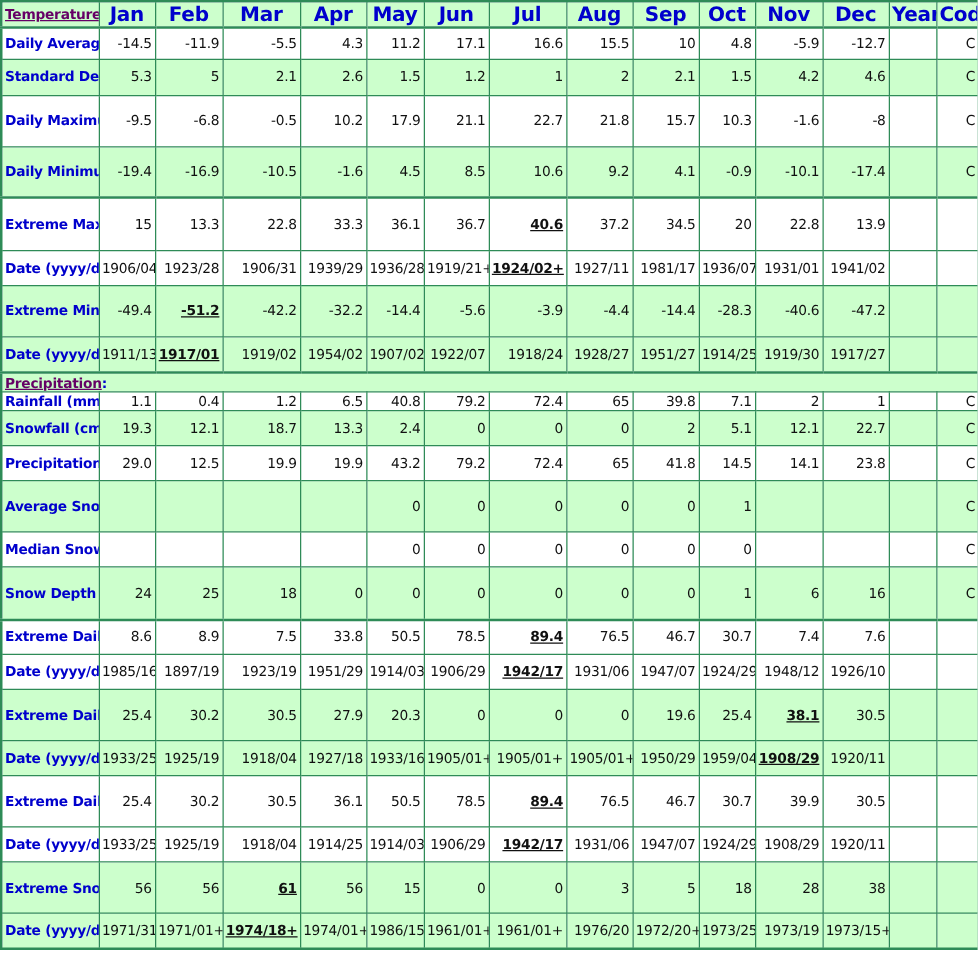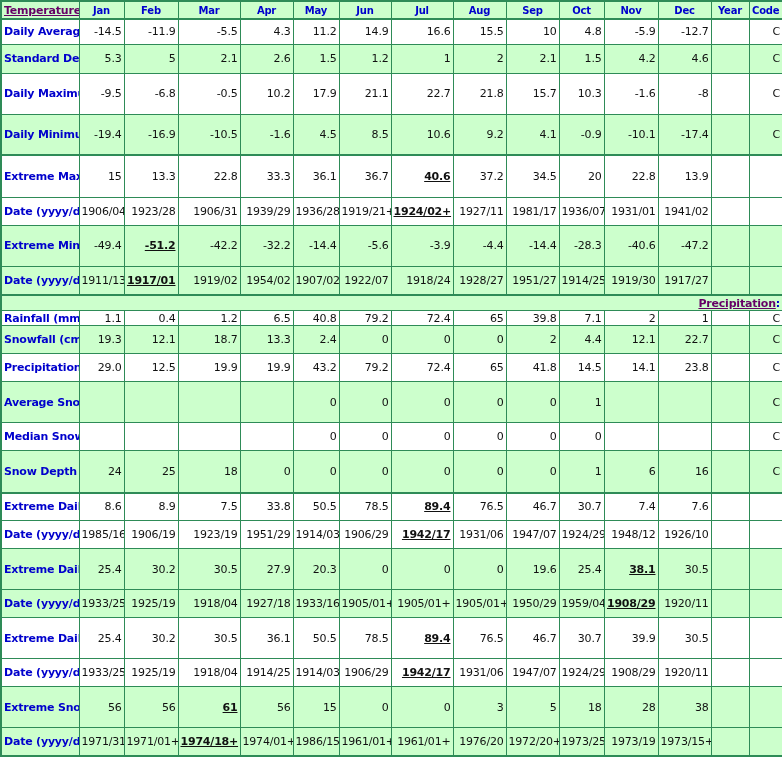--- a/index.html
+++ b/index.html
@@ -20,21 +20,21 @@
     overflow: hidden;
     white-space: nowrap;
     letter-spacing: -0.2px;
   }
   th.mh {
     color: #0000cc;
     font-weight: bold;
     text-align: center;
     background: #ccffcc;
     height: 16px;
-    font-size: 10px;
+    font-size: 16px;
   }
   td.lbl {
     color: #0000cc;
     font-weight: bold;
     text-align: left;
     white-space: normal;
     line-height: 13px;
     padding: 1px 2px 1px 3px;
     font-size: 11px;
     letter-spacing: 0;
@@ -96,21 +96,21 @@
     </tr>
   </thead>
   <tbody id="temp-body">
       <tr class="w" style="height: 25px;">
         <td class="lbl">Daily Average (°C)</td>
         <td class="v">-14.5</td>
         <td class="v">-11.9</td>
         <td class="v">-5.5</td>
         <td class="v">4.3</td>
         <td class="v">11.2</td>
-        <td class="v">14.9</td>
+        <td class="v">17.1</td>
         <td class="v">16.6</td>
         <td class="v">15.5</td>
         <td class="v">10</td>
         <td class="v">4.8</td>
         <td class="v">-5.9</td>
         <td class="v">-12.7</td>
         <td class="v"></td>
         <td class="v">C</td>
       </tr>
       <tr class="g" style="height: 29px;">
@@ -228,21 +228,21 @@
         <td class="v">1951/27</td>
         <td class="v">1914/25</td>
         <td class="v">1919/30</td>
         <td class="v">1917/27</td>
         <td class="v"></td>
         <td class="v"></td>
       </tr>
     </tbody>
   <tbody>
     <tr class="g">
-      <td class="sec" colspan="15" style="height:14px;text-align:right;">
+      <td class="sec" colspan="15" style="height:14px;">
         <span class="sec-link">Precipitation</span><span class="sec-colon">:</span>
       </td>
     </tr>
   </tbody>
   <tbody id="precip-body">
       <tr class="w" style="height: 15px;">
         <td class="lbl">Rainfall (mm)</td>
         <td class="v">1.1</td>
         <td class="v">0.4</td>
         <td class="v">1.2</td>
@@ -262,21 +262,21 @@
         <td class="lbl">Snowfall (cm)</td>
         <td class="v">19.3</td>
         <td class="v">12.1</td>
         <td class="v">18.7</td>
         <td class="v">13.3</td>
         <td class="v">2.4</td>
         <td class="v">0</td>
         <td class="v">0</td>
         <td class="v">0</td>
         <td class="v">2</td>
-        <td class="v">4.4</td>
+        <td class="v">5.1</td>
         <td class="v">12.1</td>
         <td class="v">22.7</td>
         <td class="v"></td>
         <td class="v">C</td>
       </tr>
       <tr class="w" style="height: 28px;">
         <td class="lbl">Precipitation (mm)</td>
         <td class="v">29.0</td>
         <td class="v">12.5</td>
         <td class="v">19.9</td>
@@ -356,21 +356,21 @@
         <td class="v">46.7</td>
         <td class="v">30.7</td>
         <td class="v">7.4</td>
         <td class="v">7.6</td>
         <td class="v"></td>
         <td class="v"></td>
       </tr>
       <tr class="w" style="height: 28px;">
         <td class="lbl">Date (yyyy/dd)</td>
         <td class="v">1985/16</td>
-        <td class="v">1906/19</td>
+        <td class="v">1897/19</td>
         <td class="v">1923/19</td>
         <td class="v">1951/29</td>
         <td class="v">1914/03</td>
         <td class="v">1906/29</td>
         <td class="v b">1942/17</td>
         <td class="v">1931/06</td>
         <td class="v">1947/07</td>
         <td class="v">1924/29</td>
         <td class="v">1948/12</td>
         <td class="v">1926/10</td>

